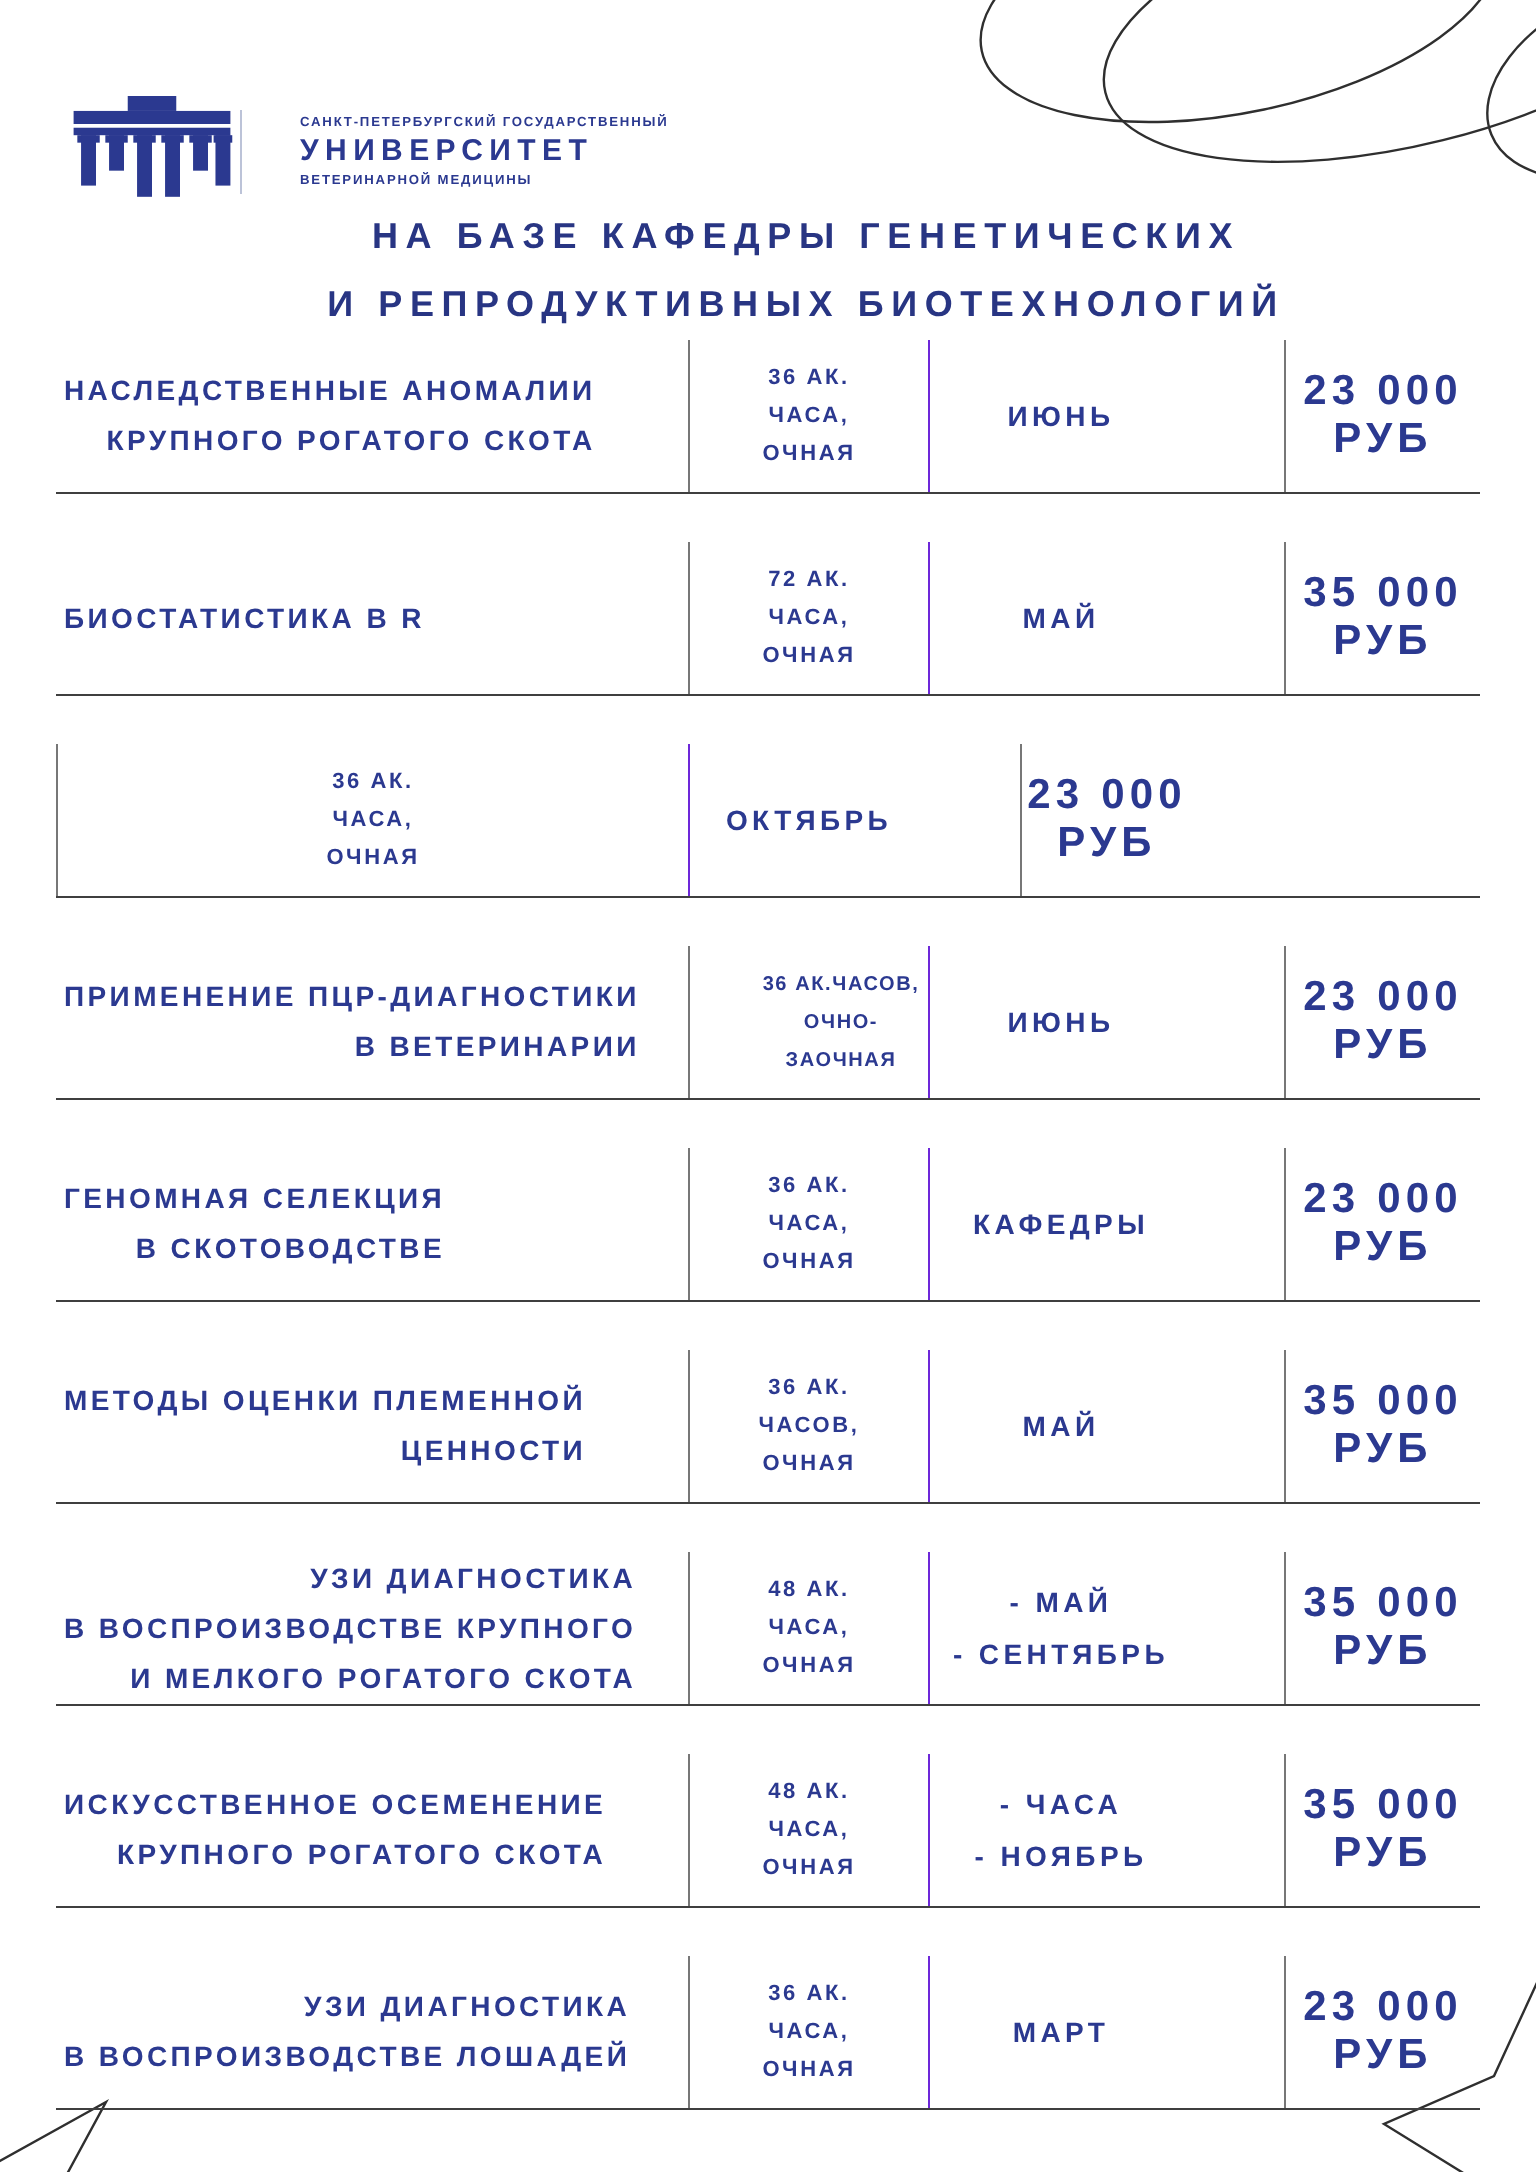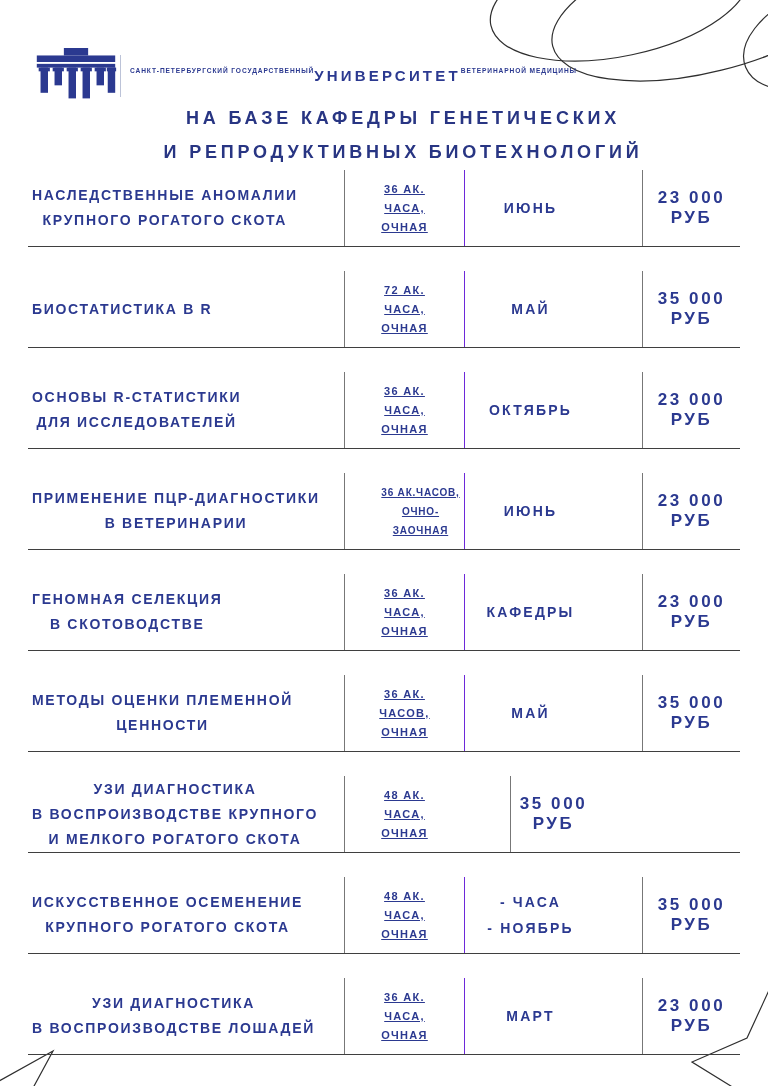--- a/index.html
+++ b/index.html
@@ -9,21 +9,21 @@
     font-family:"Liberation Sans", sans-serif;
     color:#2b3990;
   }
   
   .decor-layer{position:absolute;inset:0;width:768px;height:1086px;pointer-events:none;}
 
   
   .logo{position:absolute;left:34px;top:46px;display:flex;align-items:center;}
   .logo-icon{width:84px;height:60px;flex:0 0 auto;}
   .logo-sep{width:1px;height:42px;background:#bcc3d8;margin:0 9px 0 2px;}
-  .logo-text{display:flex;flex-direction:row;justify-content:flex-end;}
+  .logo-text{display:flex;flex-direction:column;justify-content:flex-end;margin-left:20px;}
   .logo-small{font-size:6.6px;font-weight:bold;letter-spacing:0.9px;color:#2b3990;line-height:9px;}
   .logo-big{font-size:15px;font-weight:bold;letter-spacing:3.2px;color:#2b3990;line-height:18px;margin:1px 0;}
 
   
   .page-title{
     position:absolute;left:0;right:0;top:101px;text-align:center;padding-left:38px;
     font-weight:bold;font-size:18px;letter-spacing:3.8px;line-height:34px;color:#283583;
   }
 
   
@@ -34,39 +34,38 @@
     height:76px;
     margin-bottom:24px;
     border-bottom:1px solid #3f3f3f;
   }
   .cell{
     display:flex;align-items:center;
     white-space:pre-line;
     font-weight:bold;color:#2b3990;
   }
   .cell.name{
-    justify-content:flex-start;text-align:center;
+    justify-content:flex-start;text-align:right;
     font-size:14px;letter-spacing:1.7px;line-height:25px;
     padding-left:4px;padding-right:2px;
   }
   .cell.hours{
     justify-content:center;text-align:center;
     font-size:11px;letter-spacing:1.3px;line-height:19px;
     border-left:1px solid #777777;
-    text-decoration:underline;
   }
   .cell.hours.small{font-size:10px;letter-spacing:0.8px;padding-left:32px;}
   .cell.month{
     justify-content:center;text-align:center;
     font-size:14px;letter-spacing:2.2px;line-height:26px;
     border-left:1px solid #6d28d9;
   }
   .cell.price{
     justify-content:center;text-align:center;
-    font-size:17px;letter-spacing:2.6px;
+    font-size:21px;letter-spacing:2.6px;
     border-left:1px solid #777777;
     margin-left:46px;
   }
 </style>
 </head>
 <body>
 
 <svg class="decor-layer" viewBox="0 0 768 1086" aria-hidden="true">
   <g stroke="#2f2f2f" stroke-width="1.2" fill="none">
     <ellipse cx="620" cy="-2" rx="132" ry="58" transform="rotate(-12 620 -2)"></ellipse>
@@ -124,22 +123,20 @@
   <div class="course-row">
     <div class="cell name">БИОСТАТИСТИКА В R</div>
     <div class="cell hours">72 АК.
 ЧАСА,
 ОЧНАЯ</div>
     <div class="cell month">МАЙ</div>
     <div class="cell price">35 000 РУБ</div>
   </div>
 
   <div class="course-row">
-    <div class="cell name">ОСНОВЫ R-СТАТИСТИКИ
-ДЛЯ ИССЛЕДОВАТЕЛЕЙ</div>
     <div class="cell hours">36 АК.
 ЧАСА,
 ОЧНАЯ</div>
     <div class="cell month">ОКТЯБРЬ</div>
     <div class="cell price">23 000 РУБ</div>
   </div>
 
   <div class="course-row">
     <div class="cell name">ПРИМЕНЕНИЕ ПЦР-ДИАГНОСТИКИ
 В ВЕТЕРИНАРИИ</div>
@@ -170,20 +167,22 @@
     <div class="cell price">35 000 РУБ</div>
   </div>
 
   <div class="course-row">
     <div class="cell name">УЗИ ДИАГНОСТИКА
 В ВОСПРОИЗВОДСТВЕ КРУПНОГО
 И МЕЛКОГО РОГАТОГО СКОТА</div>
     <div class="cell hours">48 АК.
 ЧАСА,
 ОЧНАЯ</div>
+    <div class="cell month">- МАЙ
+- СЕНТЯБРЬ</div>
     <div class="cell price">35 000 РУБ</div>
   </div>
 
   <div class="course-row">
     <div class="cell name">ИСКУССТВЕННОЕ ОСЕМЕНЕНИЕ
 КРУПНОГО РОГАТОГО СКОТА</div>
     <div class="cell hours">48 АК.
 ЧАСА,
 ОЧНАЯ</div>
     <div class="cell month">- ЧАСА

